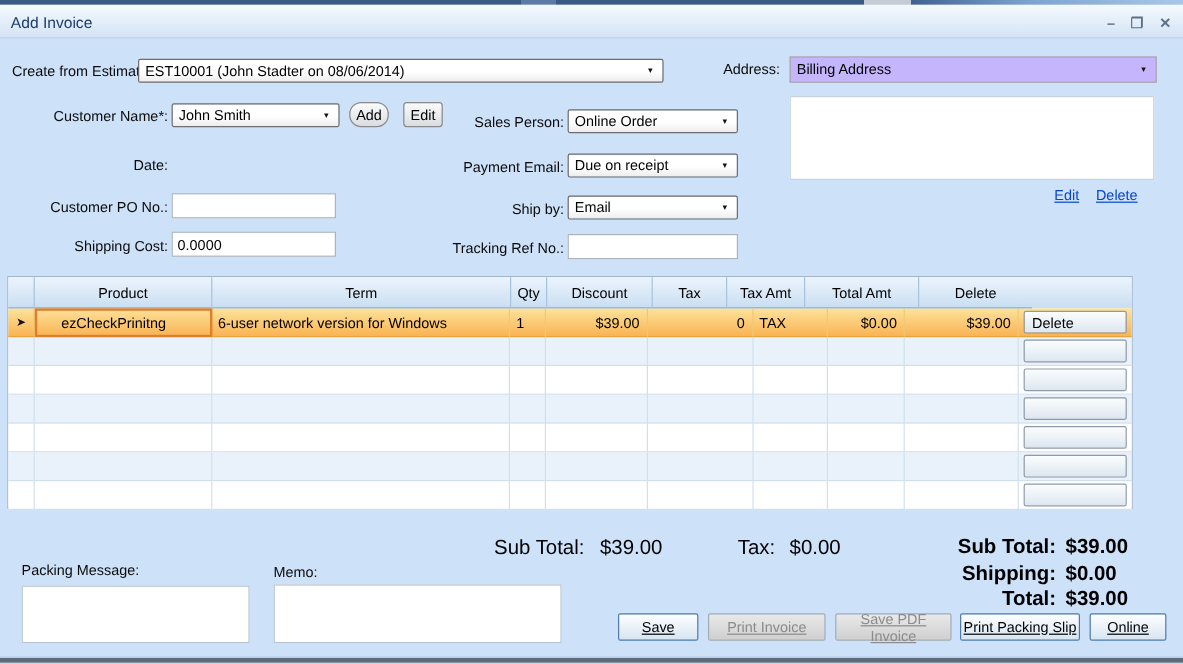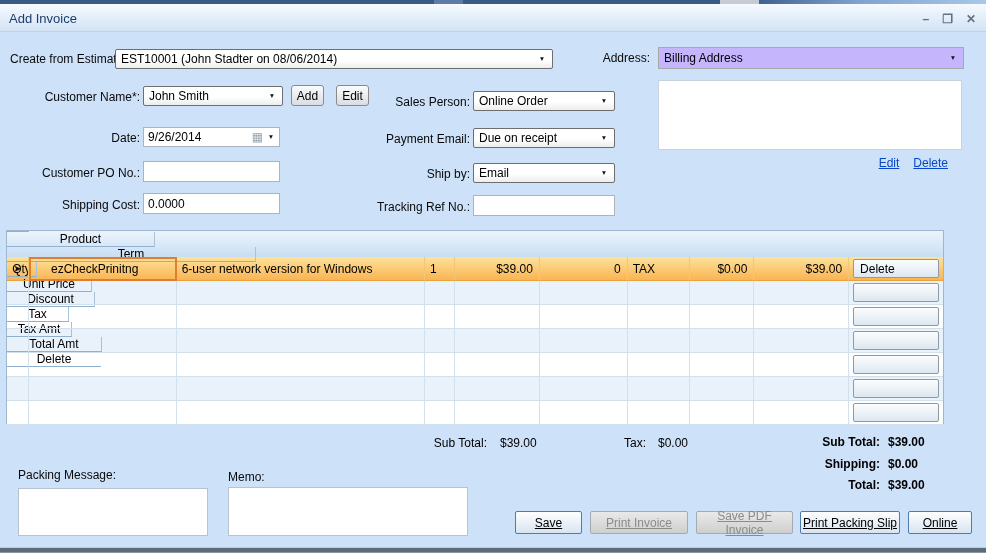--- a/index.html
+++ b/index.html
@@ -41,21 +41,21 @@
   .addr-box { position:absolute; left:658px; top:80px; width:304px; height:70px;
     background:#fff; border:1px solid #c6d2e0; }
   .links { position:absolute; left:820px; top:156px; width:128px; display:flex;
     justify-content:flex-end; gap:14px; }
   .link { font-size:12px; color:#0747c7; text-decoration:underline; cursor:pointer; }
 
   
   .grid { position:absolute; left:6px; top:230px; width:938px; height:194px;
     background:#fff; border:1px solid #9fb6cc; }
   .g-header { display:flex; height:26px;
-    background:linear-gradient(#ecf4fc,#c8def2);flex-direction:column; }
+    background:linear-gradient(#ecf4fc,#c8def2); }
   .g-hcell { border-right:1px solid #a7c2dc; border-bottom:1px solid #8fb0cf;
     display:flex; align-items:center; justify-content:center; font-size:12px; color:#000; }
   .g-row { display:flex; height:24px; }
   .g-row.tint { background:#e9f1fa; }
   .g-row.white { background:#fff; }
   .g-cell { border-right:1px solid #d2e0ee; border-bottom:1px solid #d2e0ee;
     display:flex; align-items:center; font-size:12px; color:#000; overflow:hidden; }
   .g-row-selected { background:linear-gradient(#fee29b,#f9b250); }
   .g-row-selected .g-cell { border-right:1px solid #eec877; border-bottom:1px solid #e8a33d; }
   .sel-arrow { width:100%; text-align:center; font-size:10px; color:#111; }
@@ -67,21 +67,21 @@
     background:linear-gradient(#fbfdfe,#dde7f0); font-size:12px; color:#000;
     text-align:left; padding-left:6px; font-family:"Liberation Sans", sans-serif; cursor:default; }
   .del-btn.empty { text-align:center; padding-left:0; }
 
   
   .c-sel{width:22px;} .c-product{width:148px;} .c-desc{width:249px;} .c-qty{width:30px;}
   .c-uprice{width:85px;} .c-disc{width:88px;} .c-tax{width:62px;} .c-taxamt{width:65px;}
   .c-total{width:95px;} .c-del{width:94px;}
 
   
-  .sum-txt { position:absolute; font-size:12px; color:#000; white-space:nowrap; }
+  .sum-txt { position:absolute; font-size:17px; color:#000; white-space:nowrap;margin-top:11px; }
   .sum-bold { font-weight:bold; }
 
   textarea.box { position:absolute; border:1px solid #b9c3cf; background:#fff; resize:none;
     font-family:"Liberation Sans", sans-serif; font-size:12px; padding:3px; }
 
   .btn { position:absolute; height:23px; border:1px solid #4f7cab; border-radius:2px;
     background:linear-gradient(#fefefe,#d7e5f2); font-size:12px; color:#000;
     display:flex; align-items:center; justify-content:center; cursor:default;text-decoration:underline; }
   .btn.disabled { border-color:#a2abb4; background:linear-gradient(#e9e9e9,#cfcfcf); color:#8b8b8b; }
 
@@ -119,35 +119,30 @@
   <div class="links">
     <span class="link">Edit</span>
     <span class="link">Delete</span>
   </div>
 
   <div class="lbl" style="left:20px; top:90px; width:120px;">Customer Name*:</div>
   <div class="combo" style="left:143px; top:86px; width:140px; height:20px;">
     <span>John Smith</span>
     <span class="arrow">▼</span>
   </div>
-  <button class="mini-btn" style="left:291px; top:85px; width:33px;">Add</button>
+  <button class="mini-btn" style="left:291px; top:85px; width:33px;border-radius:10px;">Add</button>
   <button class="mini-btn" style="left:336px; top:85px; width:33px;">Edit</button>
 
   <div class="lbl" style="left:370px; top:95px; width:100px;">Sales Person:</div>
   <div class="combo" style="left:473px; top:91px; width:142px; height:20px;">
     <span>Online Order</span>
     <span class="arrow">▼</span>
   </div>
 
   <div class="lbl" style="left:20px; top:131px; width:120px;">Date:</div>
-  <div class="datebox" style="left:143px; top:127px; width:137px; height:20px;">
-    <span>9/26/2014</span>
-    <span class="cal">▦</span>
-    <span class="arrow">▼</span>
-  </div>
 
   <div class="lbl" style="left:370px; top:132px; width:100px;">Payment Email:</div>
   <div class="combo" style="left:473px; top:128px; width:142px; height:20px;">
     <span>Due on receipt</span>
     <span class="arrow">▼</span>
   </div>
 
   <div class="lbl" style="left:20px; top:166px; width:120px;">Customer PO No.:</div>
   <input class="tbox" style="left: 143px; top: 161px; width: 137px; height: 21px;" value="">
 
@@ -162,21 +157,20 @@
 
   <div class="lbl" style="left:350px; top:200px; width:120px;">Tracking Ref No.:</div>
   <input class="tbox" style="left: 473px; top: 195px; width: 142px; height: 21px;" value="">
 
   <div class="grid">
     <div class="g-header">
       <div class="g-hcell c-sel"></div>
       <div class="g-hcell c-product">Product</div>
       <div class="g-hcell c-desc">Term</div>
       <div class="g-hcell c-qty">Qty</div>
-      <div class="g-hcell c-uprice">Unit Price</div>
       <div class="g-hcell c-disc">Discount</div>
       <div class="g-hcell c-tax">Tax</div>
       <div class="g-hcell c-taxamt">Tax Amt</div>
       <div class="g-hcell c-total">Total Amt</div>
       <div class="g-hcell c-del" style="border-right:none;">Delete</div>
     </div>
 
     <div class="g-row g-row-selected">
       <div class="g-cell c-sel">
         <span class="sel-arrow">➤</span>

